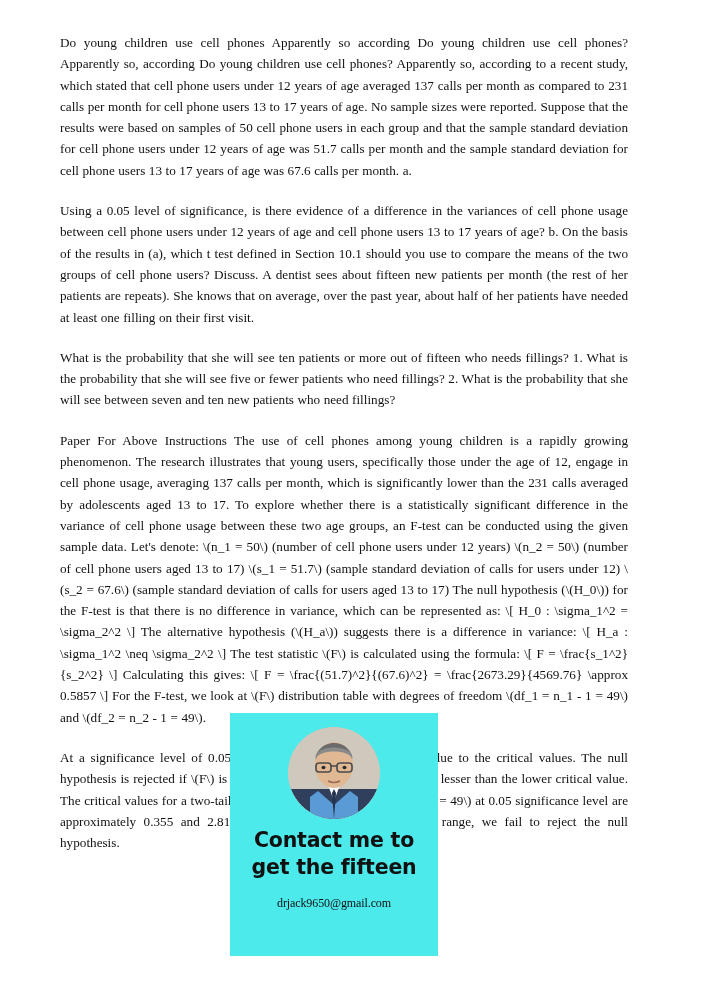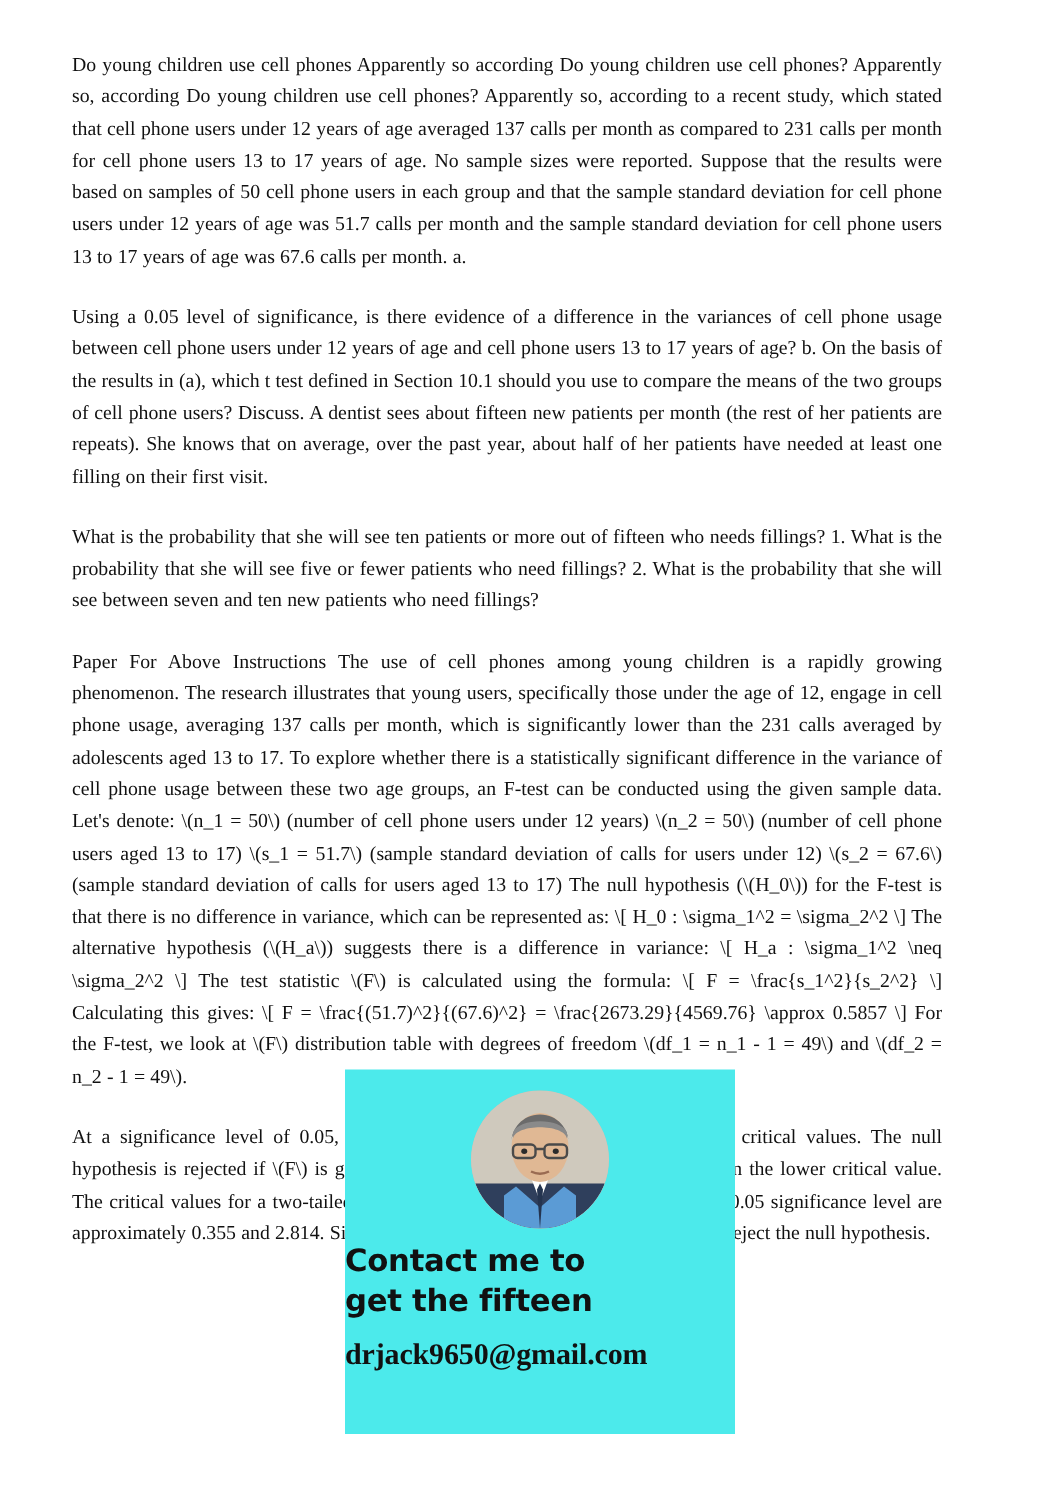--- a/index.html
+++ b/index.html
@@ -26,37 +26,37 @@
   .content {
     position: absolute;
     left: 48px;
     top: 32px;
     width: 580px;
   }
   .para {
     font-size: 13.2px;
     line-height: 21.3px;
     text-align: justify;
-    margin: 0 0 19px 0;
+    margin: 0 0 19px 12px;
     color: #111111;
     word-spacing: 0.2px;
   }
   .para.last {
     margin-bottom: 0;
   }
   
   .contact-card {
     position: absolute;
     left: 230px;
     top: 713px;
-    width: 260px;
+    width: 208px;
     height: 243px;
     background: #4ceaeb;
     box-sizing: border-box;
-    text-align: left;
+    text-align: center;
     overflow: hidden;
   }
   .avatar {
     width: 92px;
     height: 92px;
     border-radius: 50%;
     margin: 14px auto 8px auto;
     overflow: hidden;
     position: relative;
     background: #c9c2b6;
@@ -67,22 +67,22 @@
   .contact-line {
     font-family: "DejaVu Sans", sans-serif;
     font-weight: bold;
     font-size: 20.5px;
     line-height: 27px;
     color: #111111;
     letter-spacing: -0.2px;
   }
   .contact-email {
     font-family: "Liberation Serif", serif;
-    font-weight: bold;
-    font-size: 20px;
+    font-weight: normal;
+    font-size: 12px;
     line-height: 26px;
     color: #111111;
     margin-top: 9px;
     letter-spacing: -0.1px;
   }
 </style>
 </head>
 <body>
 
 <div class="page">

